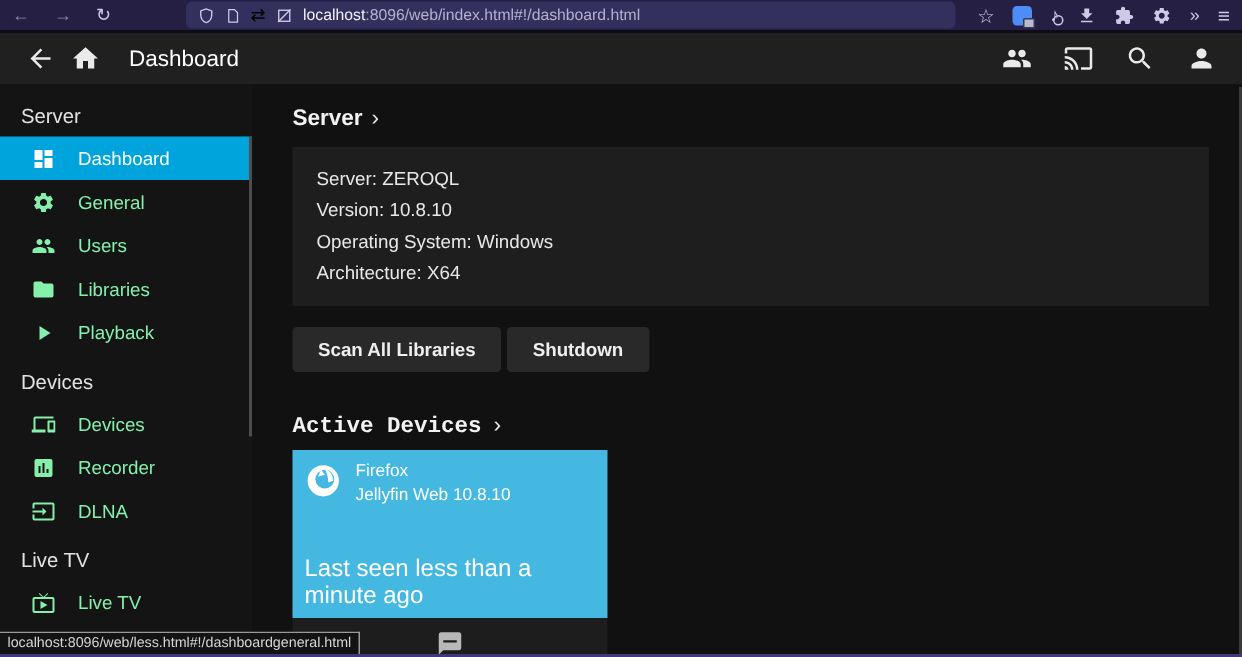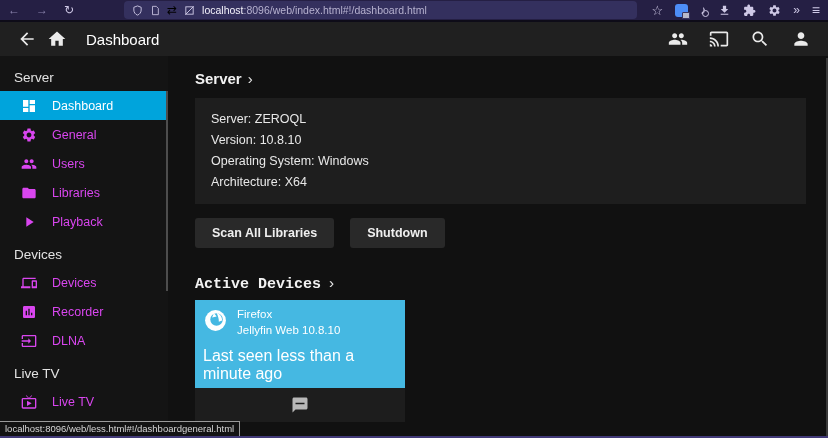--- a/index.html
+++ b/index.html
@@ -35,43 +35,43 @@
 
   
   .content { display:flex; height:380px; }
 
   
   .drawer { width:168px; background:#141414; padding-top:9px; position:relative; flex:none; }
   .nav-section { height:26px; line-height:26px; padding-left:14px; font-size:13.5px;
     color:#e2e2e2; margin-top:6px; }
   .nav-section:first-child { margin-top:0; }
   .nav-item { height:29px; display:flex; align-items:center; padding-left:21px;
-    color:#d946ef; cursor:pointer; }
+    color:#86efac; cursor:pointer; }
   .nav-item.active { background:var(--accent,#00a4dc); color:#fff; }
   .nav-icon { width:16px; height:16px; margin-right:15px; flex:none; }
   .nav-icon svg { width:16px; height:16px; display:block; }
   .nav-label { font-size:12.5px; white-space:nowrap; }
   .drawer-thumb { position:absolute; right:0; top:35px; width:2px; height:200px; background:#4d4d4d; }
 
   
   .main { flex:1; padding:14px 22px 0 27px; position:relative; }
   .section-heading { display:flex; align-items:center; gap:6px; color:#f2f2f2;
     font-size:15px; font-weight:600; cursor:pointer; }
   .chev { font-size:15px; font-weight:400; color:#e6e6e6; }
   .panel { margin-top:11px; background:#1e1e1e; padding:11px 16px; }
   .info-row { font-size:12.5px; color:#e8e8e8; line-height:21px; }
   .info-label::after { content:": "; white-space:pre; }
-  .btn-row { margin-top:14px; display:flex; gap:16px; }
+  .btn-row { margin-top:14px; display:flex; gap:4px; }
   .btn { background:#292929; border:none; color:#efefef; font-family:inherit;
     font-size:12.5px; font-weight:700; padding:8px 17px; border-radius:3px; cursor:pointer; }
   .heading-2 { margin-top:28px;font-family:Liberation Mono, monospace; }
 
   
   .device-card { width:210px; margin-top:7px; cursor:pointer; }
-  .device-top { background:var(--card-blue,#45b8e2); height:88px; position:relative; padding:7px 8px; }
+  .device-top { background:var(--card-blue,#45b8e2); height:112px; position:relative; padding:7px 8px; }
   .device-head { display:flex; gap:9px; align-items:flex-start; }
   .ff-logo { width:25px; height:25px; flex:none; margin-top:1px; }
   .device-names { color:#fff; font-size:11.5px; line-height:1.35; }
   .device-lastseen { position:absolute; left:8px; bottom:5px; color:#fff; font-size:16px; }
   .device-footer { height:34px; background:#1d1d1d; display:flex; align-items:center; justify-content:center; }
   .msg-btn { width:18px; height:18px; color:#b8b8b8; cursor:pointer; }
 
   
   .page-scrollbar { position:fixed; right:0; top:58px; bottom:2px; width:2px; background:#3a3a3a; }
 

